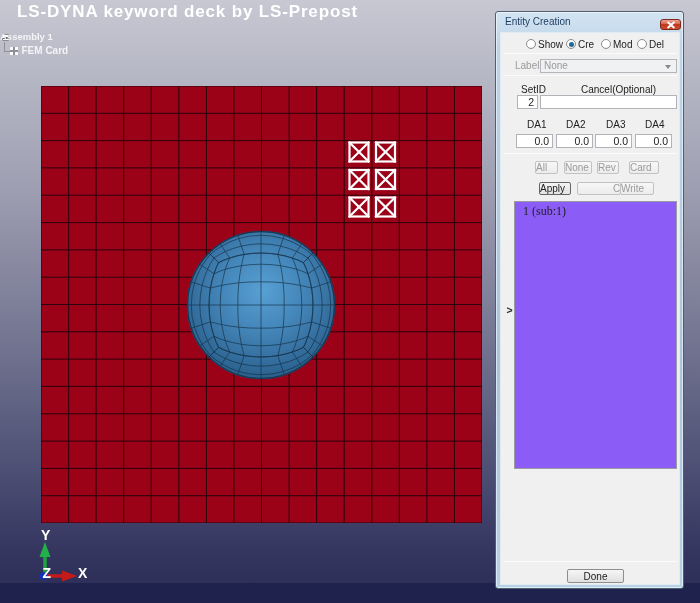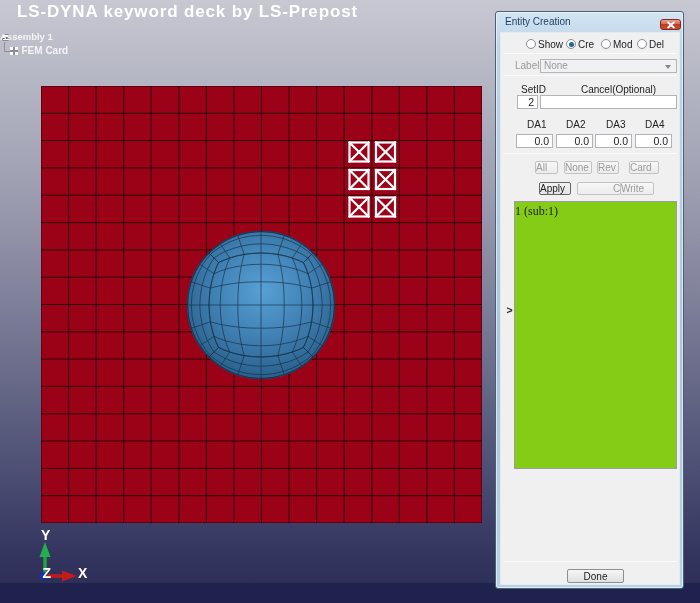--- a/index.html
+++ b/index.html
@@ -32,22 +32,22 @@
 .rtext{position:absolute;line-height:12px;font-size:10px;}
 .lbl-label{position:absolute;left:15px;top:56px;color:#9a9a9a;}
 .combo{position:absolute;left:39px;top:26px;width:137px;height:14px;line-height:12px;border:1px solid #b4b4ba;background:#f0f1f3;color:#9a9a9a;
  padding:0px 3px;line-height:12px;}
 .combo::after{content:"";position:absolute;right:5px;top:5px;border-left:3.5px solid transparent;border-right:3.5px solid transparent;border-top:4px solid #888;}
 .lab{position:absolute;line-height:11px;}
 .inp{position:absolute;height:14px;border:1px solid #b2b2b8;background:#fff;text-align:right;padding:0px 3px;line-height:12px;font-size:10.5px;}
 .btn{position:absolute;height:13px;border:1px solid #c2c2c4;border-radius:2px;color:#9a9a9a;text-align:left;
  background:linear-gradient(180deg,#f7f7f7,#ececec);line-height:11px;font-size:10px;}
 .btn.en{color:#222;border-color:#666;background:linear-gradient(180deg,#f3f3f3,#e4e4e6);}
-.listbox{position:absolute;left:13px;top:168px;width:163px;height:268px;background:#84cc16;border:1px solid #9b9ba1;
- font-family:"Liberation Serif",serif;font-size:12px;color:#222;padding:2px 0;}
+.listbox{position:absolute;left:13px;top:168px;width:163px;height:268px;background:#8b5cf6;border:1px solid #9b9ba1;
+ font-family:"Liberation Serif",serif;font-size:12px;color:#222;padding:2px 8px;}
 .expander{position:absolute;left:10.5px;top:292px;width:10px;height:14px;color:#2a2a2a;font-size:10.5px;font-weight:bold;line-height:12px;}
 .donebtn{position:absolute;left:66px;top:536px;width:57px;height:14px;border:1px solid #8e8e8e;border-radius:2px;
  background:linear-gradient(180deg,#f6f6f6,#e0e0e0);color:#222;text-align:center;line-height:13px;font-size:10px;}
 </style></head>
 <body>
 <div class="bg"></div>
 <div class="bbar"></div>
 <div class="vptitle">LS-DYNA keyword deck by LS-Prepost</div>
 <div class="ticon1"></div>
 <div class="tline-v"></div>

